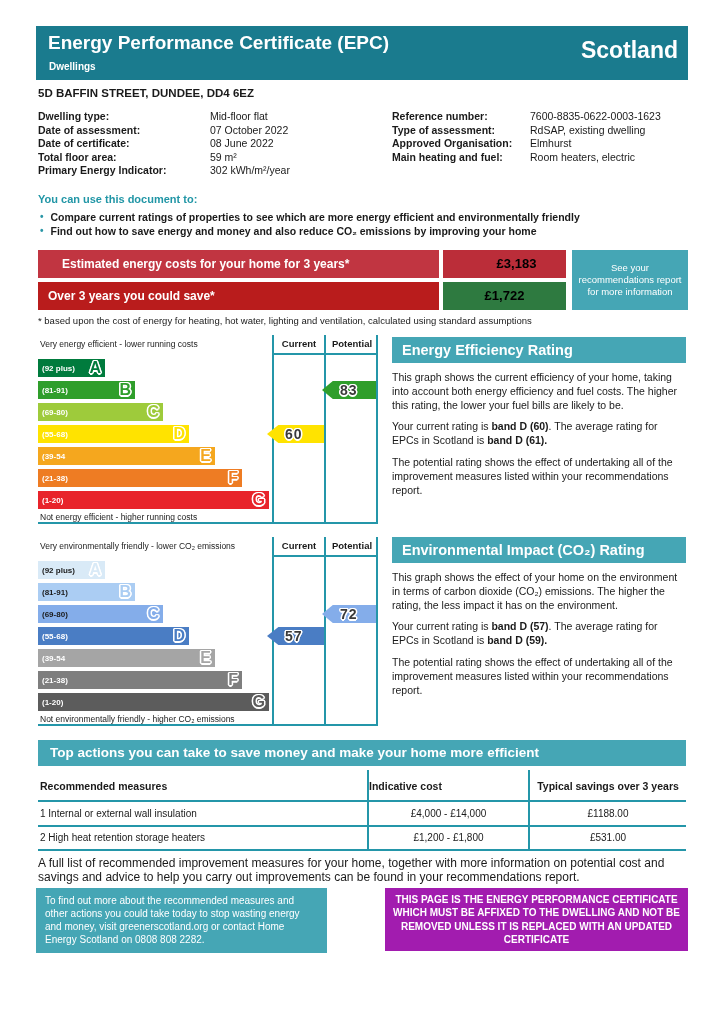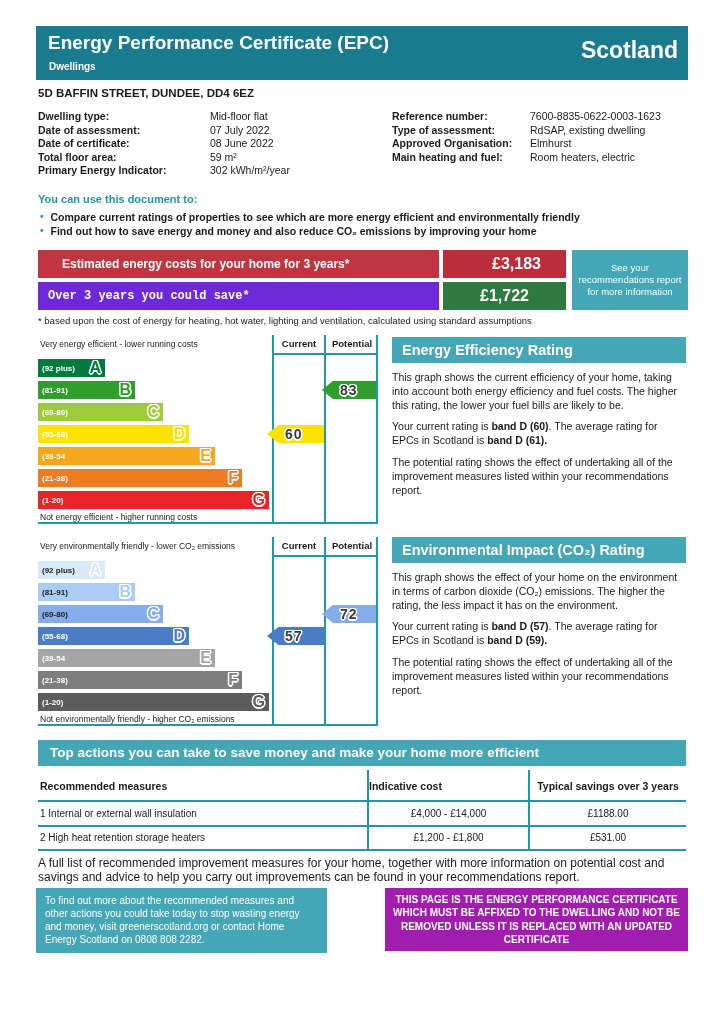--- a/index.html
+++ b/index.html
@@ -24,21 +24,21 @@
   .details-r .dlabel { width:138px; font-weight:bold; flex:none; }
 
   
   .usage-head { position:absolute; left:38px; top:193px; font-size:11px; font-weight:bold; color:#2196a6; }
   .usage-list { position:absolute; left:40px; top:210px; width:648px; list-style:none; }
   .usage-list li { display:flex; font-size:10.5px; font-weight:bold; line-height:14px; }
   .bullet-dot { color:#2a96a6; margin-right:7px; font-size:10px; }
 
   
   .cost-label { position:absolute; left:38px; width:401px; height:28px; color:#fff; font-size:12px; font-weight:bold; line-height:28px; padding-left:10px; }
-  .cost-value { position:absolute; left:443px; width:123px; height:28px; color:#ffffff; font-size:16px; font-weight:bold; line-height:28px; text-align:center; }
+  .cost-value { position:absolute; left:443px; width:123px; height:28px; color:#000000; font-size:13px; font-weight:bold; line-height:28px; text-align:center; }
   .row1 { top:250px;padding-left:24px; } .row2 { top:282px; }
   .cost-aside { position:absolute; left:572px; top:250px; width:116px; height:60px; background:#45a6b5; color:#fff;
                 font-size:9.5px; line-height:12px; text-align:center; display:flex; align-items:center; justify-content:center; padding:3px 5px; }
   .footnote { position:absolute; left:38px; top:315px; font-size:9.5px; }
 
   
   .chart { position:absolute; left:38px; width:340px; height:190px; }
   .chart-energy { top:335px; } .chart-env { top:537px; }
   .vline { position:absolute; top:0; width:2px; height:189px; background:#2496a9; }
   .vl1 { left:234px; } .vl2 { left:286px; } .vl3 { left:338px; }
@@ -99,21 +99,21 @@
 
   <div class="address">5D BAFFIN STREET, DUNDEE, DD4 6EZ</div>
 
   <div class="details details-l">
     <div class="drow">
         <span class="dlabel">Dwelling type:</span>
         <span>Mid-floor flat</span>
       </div>
     <div class="drow">
         <span class="dlabel">Date of assessment:</span>
-        <span>07 July 2022</span>
+        <span>07 October 2022</span>
       </div>
     <div class="drow">
         <span class="dlabel">Date of certificate:</span>
         <span>08 June 2022</span>
       </div>
     <div class="drow">
         <span class="dlabel">Total floor area:</span>
         <span>59 m²</span>
       </div>
     <div class="drow">
@@ -147,21 +147,21 @@
         <span>Compare current ratings of properties to see which are more energy efficient and environmentally friendly</span>
       </li>
     <li>
         <span class="bullet-dot">•</span>
         <span>Find out how to save energy and money and also reduce CO₂ emissions by improving your home</span>
       </li>
   </ul>
 
   <div class="cost-label row1" style="background: rgb(193, 53, 65);">Estimated energy costs for your home for 3 years*</div>
   <div class="cost-value row1" style="background: rgb(187, 45, 57);">£3,183</div>
-  <div class="cost-label row2" style="background: #6d28d9; font-family: Liberation Mono, monospace;">Over 3 years you could save*</div>
+  <div class="cost-label row2" style="background: #b91c1c;">Over 3 years you could save*</div>
   <div class="cost-value row2" style="background: rgb(46, 122, 64);">£1,722</div>
   <div class="cost-aside">See your recommendations report for more information</div>
   <div class="footnote">* based upon the cost of energy for heating, hot water, lighting and ventilation, calculated using standard assumptions</div>
 
   <div class="chart chart-energy">
     <div class="chart-caption cap-top">Very energy efficient - lower running costs</div>
     <div class="vline vl1"></div>
     <div class="vline vl2"></div>
     <div class="vline vl3"></div>
     <div class="col-head ch-cur">Current</div>

